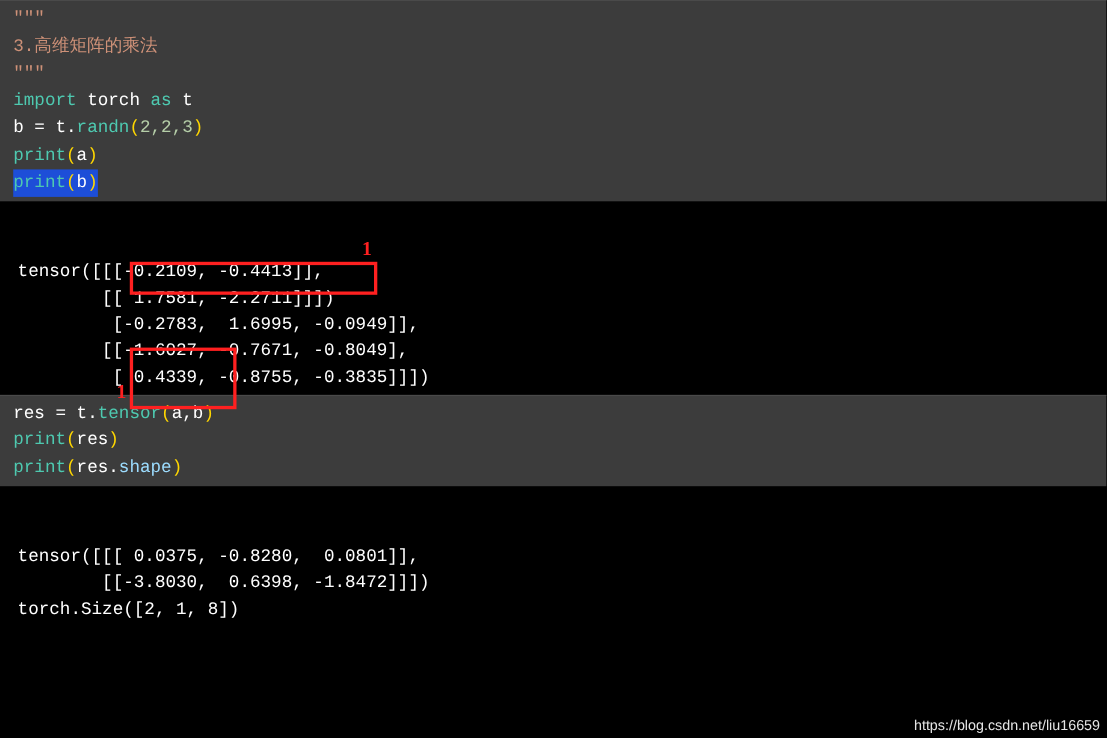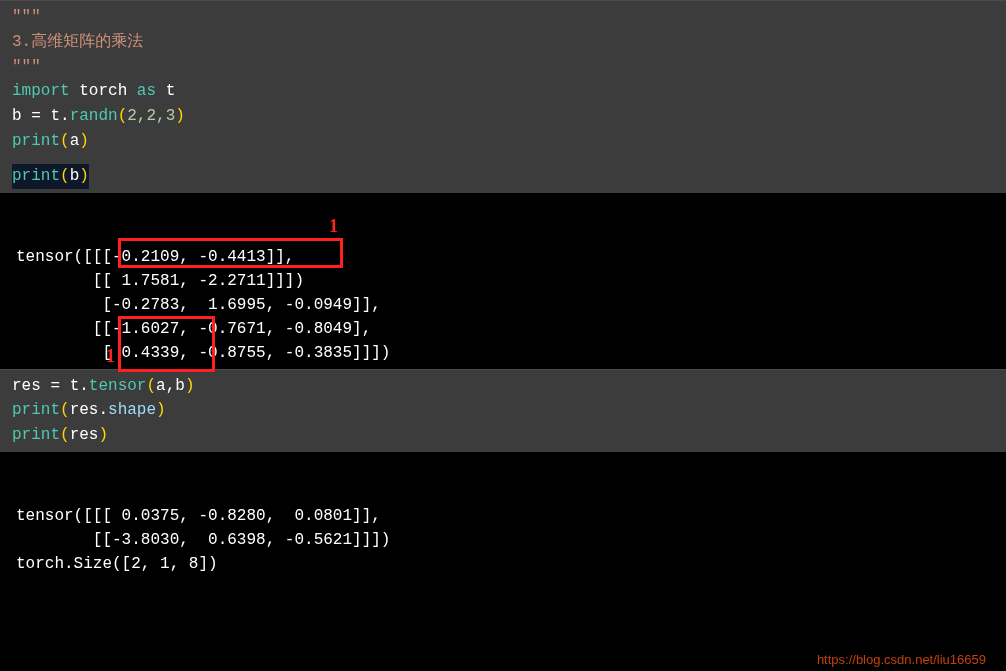--- a/index.html
+++ b/index.html
@@ -91,29 +91,28 @@
       color: #ff2020;
       font-weight: bold;
       font-family: serif;
       top: 346px;
       left: 106px;
       font-size: 18px;
     }
     .watermark {
       position: absolute;
       bottom: 4px;
-      right: 20px;
-      color: #c2410c;
+      right: 6px;
+      color: #e5e5e5;
       font-size: 13px;
       font-family: sans-serif;
     }
     .selected-line {
-      background: #0f172a;
+      background: #1d4ed8;
       display: inline-block;
-      margin-top: 10px;
     }
   </style>
 </head>
 <body>
 
 <div class="cell">
   <span class="line">
     <span class="comment-docstring">"""</span>
   </span>
   <span class="line">
@@ -144,31 +143,31 @@
   <span class="output-line"></span>
   <span class="output-line">        [[-1.6027, -0.7671, -0.8049],</span>
   <span class="output-line">         [ 0.4339, -0.8755, -0.3835]]])</span>
 </div>
 
 <div class="cell">
   <span class="line">
     <span class="white">res</span><span class="white"> = </span><span class="white">t</span><span class="white">.</span><span class="function-green">tensor</span><span class="paren">(</span><span class="white">a</span><span class="white">,</span><span class="white">b</span><span class="paren">)</span>
   </span>
   <span class="line">
-    <span class="function-green">print</span><span class="paren">(</span><span class="white">res</span><span class="white">.</span><span class="attr">shape</span><span class="paren">)</span>
+    <span class="function-green">print</span><span class="paren">(</span><span class="white">res</span><span class="paren">)</span>
   </span>
   <span class="line">
-    <span class="function-green">print</span><span class="paren">(</span><span class="white">res</span><span class="paren">)</span>
+    <span class="function-green">print</span><span class="paren">(</span><span class="white">res</span><span class="white">.</span><span class="attr">shape</span><span class="paren">)</span>
   </span>
 </div>
 
 <div class="output">
   <span class="output-line">tensor([[[ 0.0375, -0.8280,  0.0801]],</span>
   <span class="output-line"></span>
-  <span class="output-line">        [[-3.8030,  0.6398, -0.5621]]])</span>
+  <span class="output-line">        [[-3.8030,  0.6398, -1.8472]]])</span>
   <span class="output-line">torch.Size([2, 1, 8])</span>
 </div>
 
 <div class="highlight-box1"></div>
 <div class="highlight-box2"></div>
 <div class="red-label1">1</div>
 <div class="red-label2">1</div>
 
 <div class="watermark">https://blog.csdn.net/liu16659</div>
 

